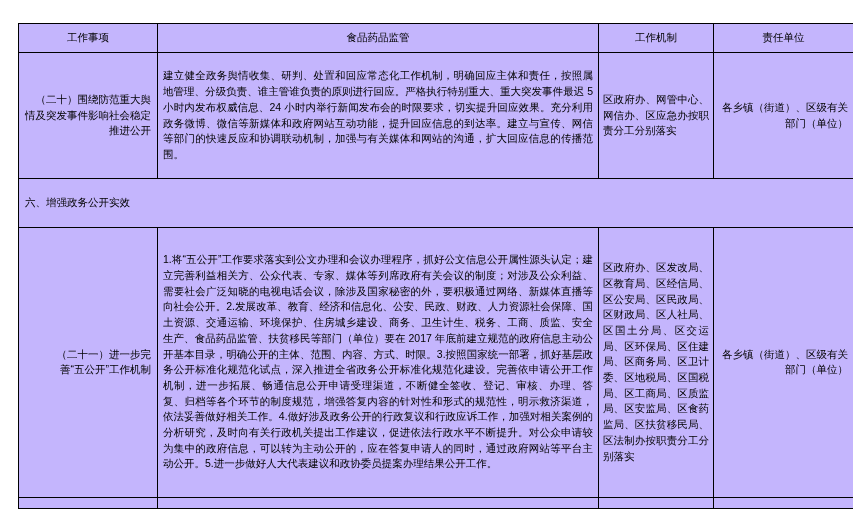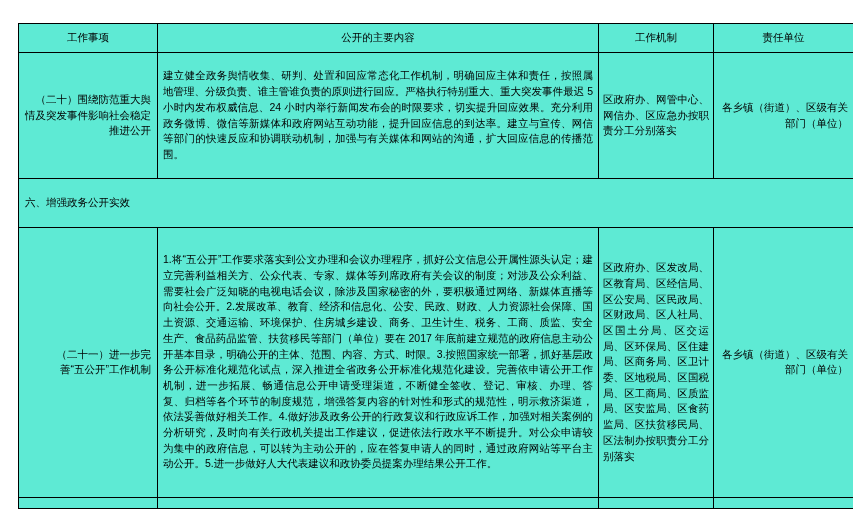--- a/index.html
+++ b/index.html
@@ -32,21 +32,21 @@
     table-layout: fixed;
     border-collapse: collapse;
     font-size: 10.5px;
     line-height: 15.7px;
     color: #000000;
   }
   table.gov-table td, table.gov-table th {
     border: 1px solid #000000;
     vertical-align: middle;
     font-weight: normal;
-    background: #5eead4;
+    background: #c4b5fd;
     overflow: hidden;
     margin-top: 16px;
   }
   col.c-item { width: 139px; }
   col.c-content { width: 441px; }
   col.c-lead { width: 115px; }
   col.c-resp { width: 140px; }
 
   tr.header-row { height: 29px; }
   tr.row-1 { height: 126px; }
@@ -89,21 +89,21 @@
     <table class="gov-table">
       <colgroup>
         <col class="c-item">
         <col class="c-content">
         <col class="c-lead">
         <col class="c-resp">
       </colgroup>
       <tbody>
         <tr class="header-row">
           <th class="col-header">工作事项</th>
-          <th class="col-header">公开的主要内容</th>
+          <th class="col-header">食品药品监管</th>
           <th class="col-header">工作机制</th>
           <th class="col-header">责任单位</th>
         </tr>
 
         <tr class="row-1">
           <td class="item-cell">（二十）围绕防范重大舆情及突发事件影响社会稳定推进公开</td>
           <td class="content-cell">建立健全政务舆情收集、研判、处置和回应常态化工作机制，明确回应主体和责任，按照属地管理、分级负责、谁主管谁负责的原则进行回应。严格执行特别重大、重大突发事件最迟 5 小时内发布权威信息、24 小时内举行新闻发布会的时限要求，切实提升回应效果。充分利用政务微博、微信等新媒体和政府网站互动功能，提升回应信息的到达率。建立与宣传、网信等部门的快速反应和协调联动机制，加强与有关媒体和网站的沟通，扩大回应信息的传播范围。</td>
           <td class="lead-cell">区政府办、网管中心、网信办、区应急办按职责分工分别落实</td>
           <td class="resp-cell">各乡镇（街道）、区级有关部门（单位）</td>
         </tr>

